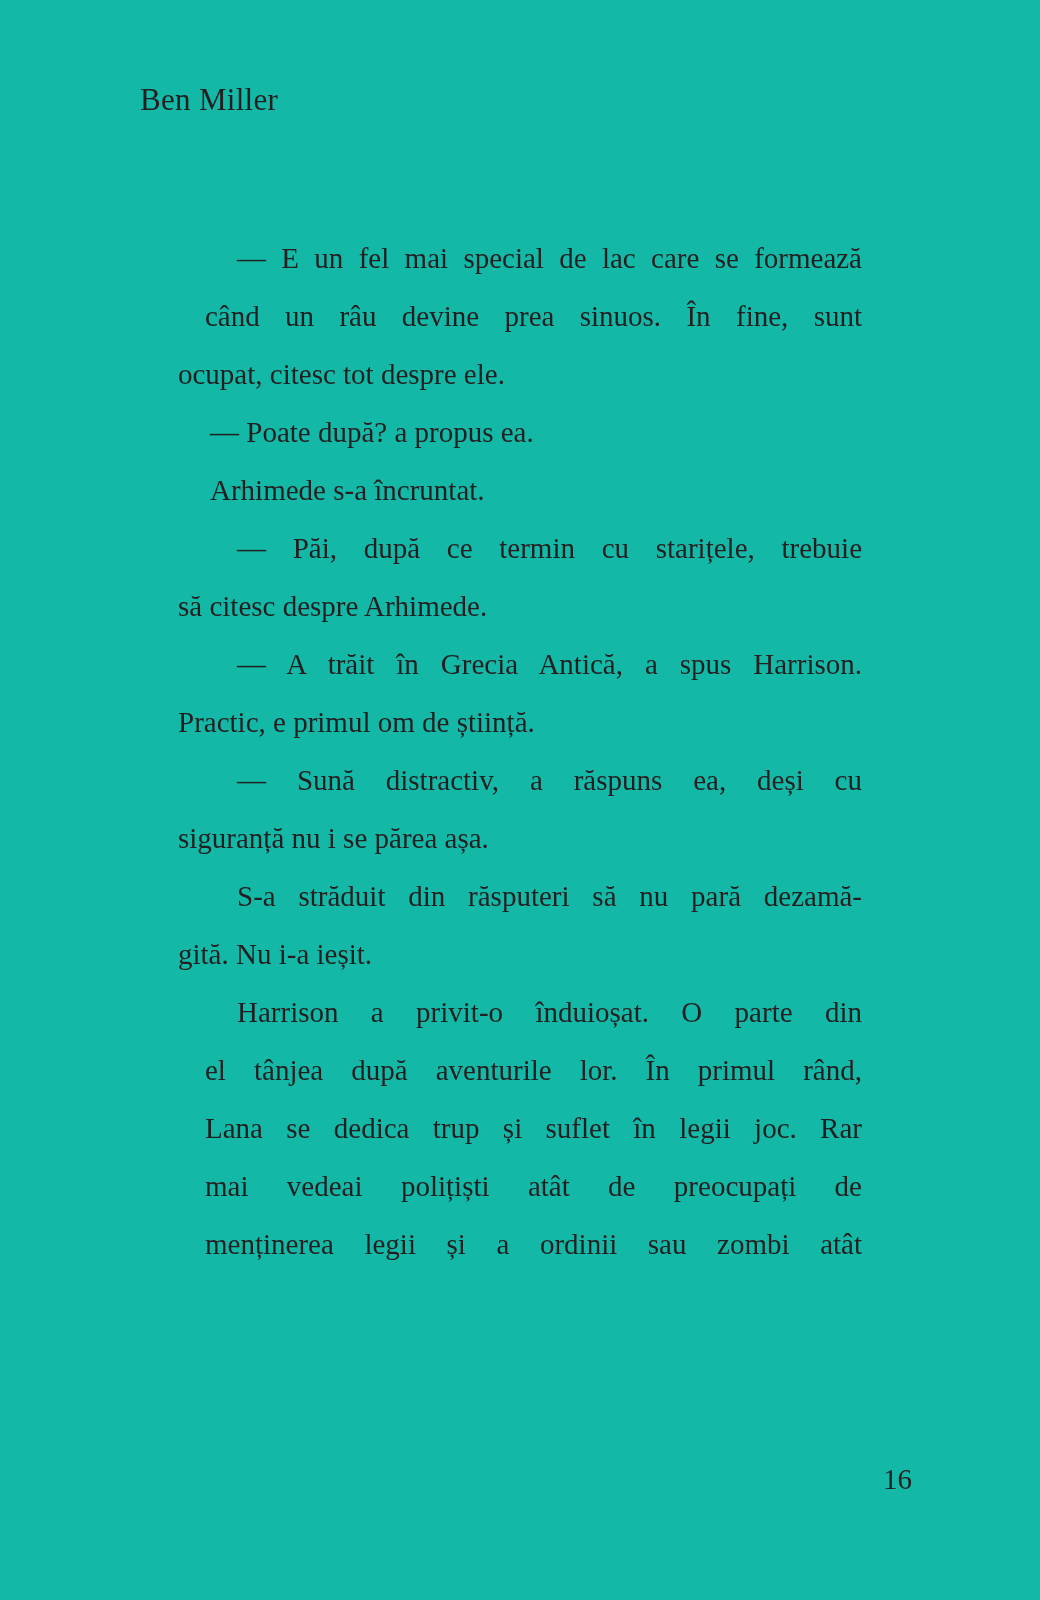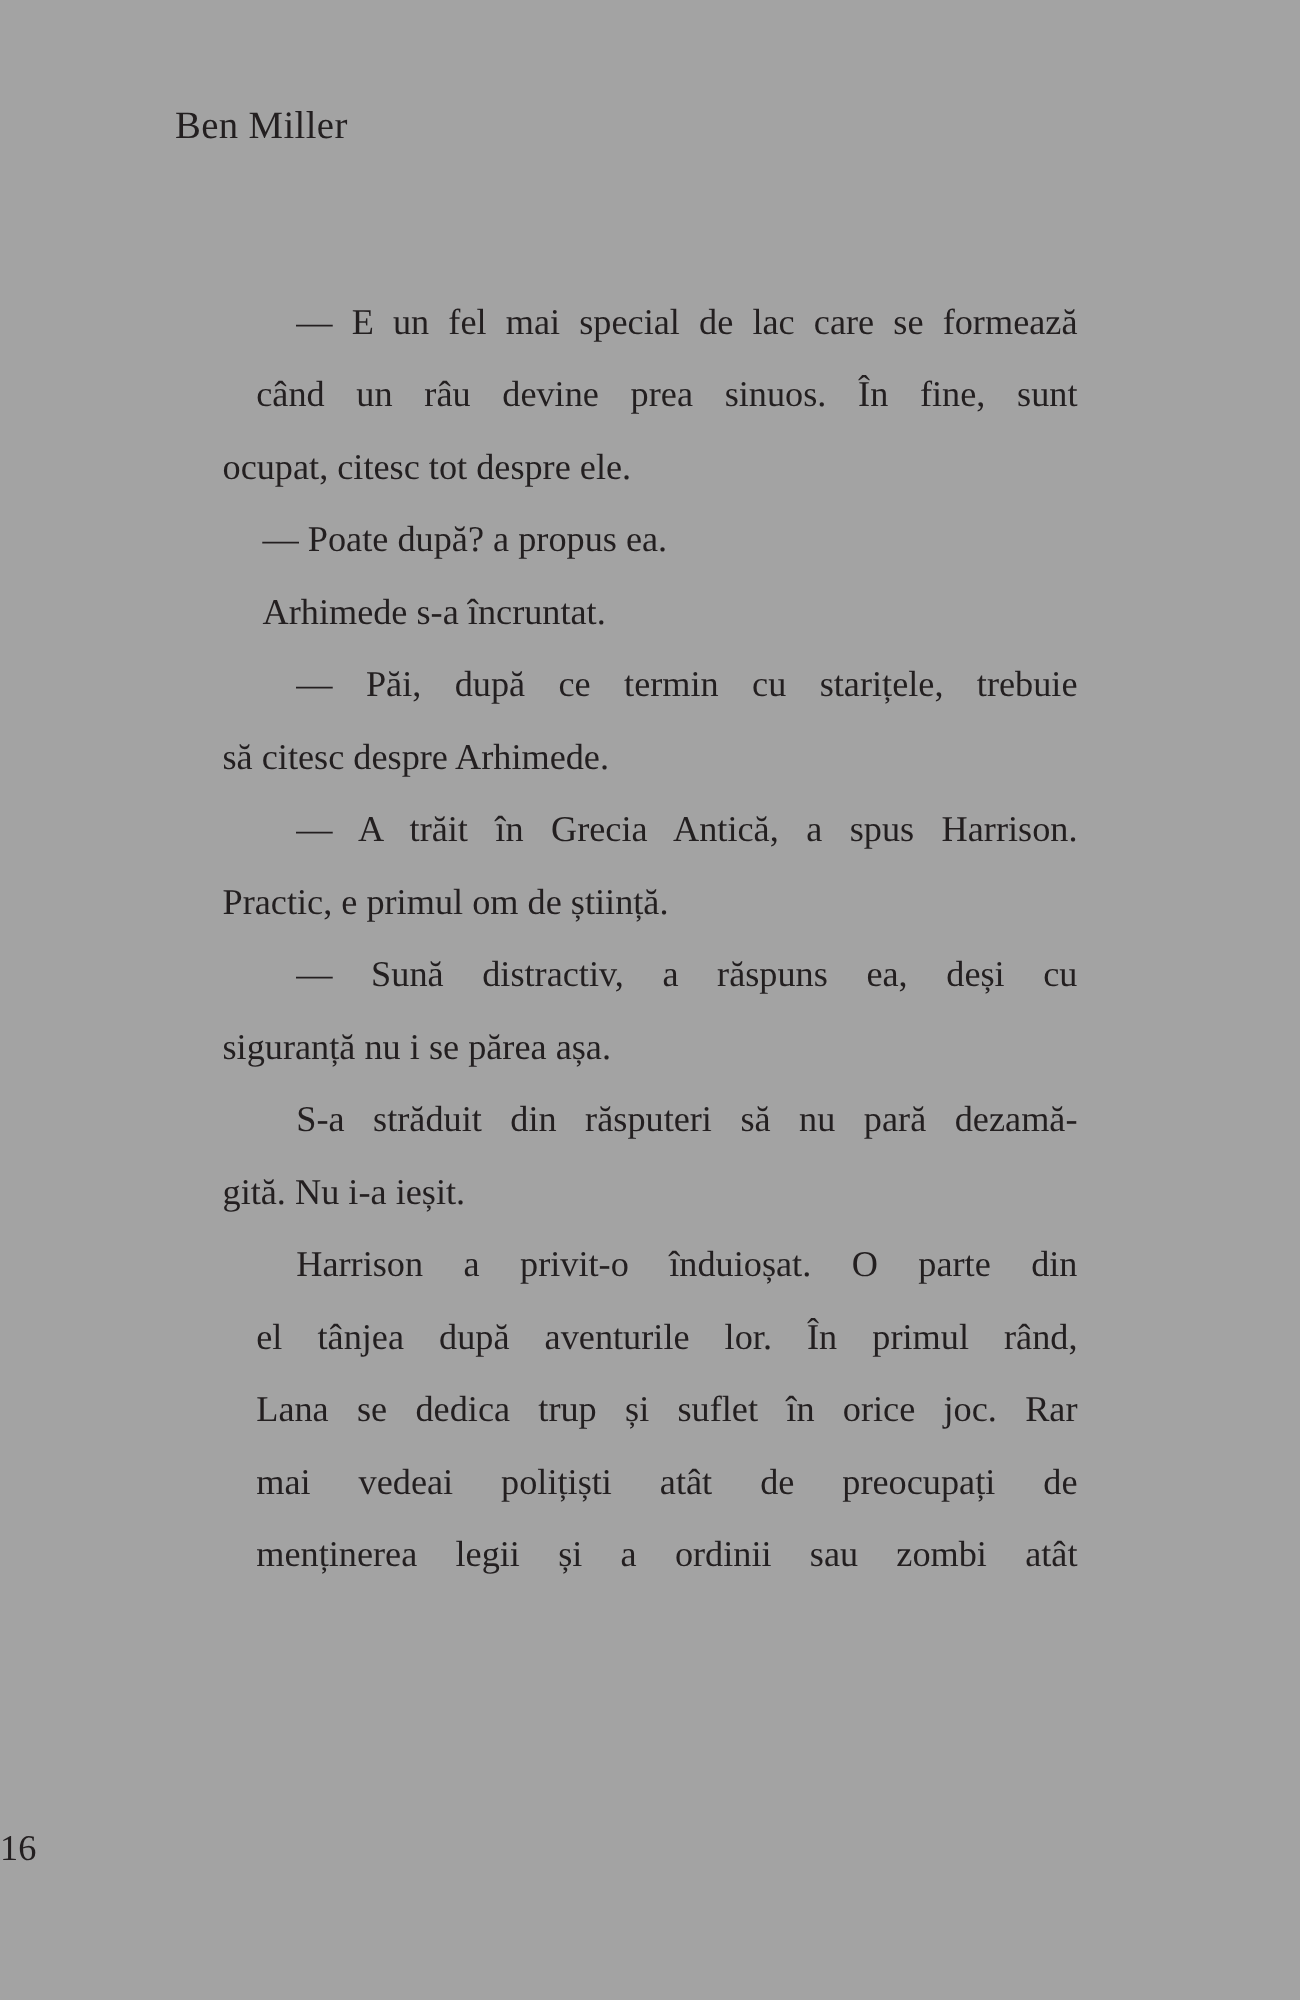--- a/index.html
+++ b/index.html
@@ -11,21 +11,21 @@
     height: 1600px;
     background: #ffffff;
     position: relative;
     font-family: "Liberation Serif", "DejaVu Serif", serif;
     color: #231f20;
     overflow: hidden;
   }
   .book-page {
     position: absolute;
     inset: 0;
-    background: #a3a3a3;
+    background: #14b8a6;
   }
   .running-header {
     position: absolute;
     left: 140px;
     top: 80px;
     font-size: 31px;
     line-height: 40px;
     letter-spacing: 0.3px;
     white-space: nowrap;
   }
@@ -54,21 +54,21 @@
   }
   
   .line.i {
     padding-left: 32px;
   }
   .page-number {
     position: absolute;
     left: 0;
     top: 1450px;
     width: 912px;
-    text-align: left;
+    text-align: right;
     font-size: 29px;
     line-height: 58px;
   }
 </style>
 </head>
 <body>
 
 <div class="book-page">
 
   <div class="running-header">Ben Miller</div>
@@ -82,20 +82,20 @@
     <div class="line j i">— Păi, după ce termin cu starițele, trebuie</div>
     <div class="line l">să citesc despre Arhimede.</div>
     <div class="line j i">— A trăit în Grecia Antică, a spus Harrison.</div>
     <div class="line l">Practic, e primul om de știință.</div>
     <div class="line j i">— Sună distractiv, a răspuns ea, deși cu</div>
     <div class="line l">siguranță nu i se părea așa.</div>
     <div class="line j i">S-a străduit din răsputeri să nu pară dezamă-</div>
     <div class="line l">gită. Nu i-a ieșit.</div>
     <div class="line j i">Harrison a privit-o înduioșat. O parte din</div>
     <div class="line j">el tânjea după aventurile lor. În primul rând,</div>
-    <div class="line j">Lana se dedica trup și suflet în orice joc. Rar</div>
+    <div class="line j">Lana se dedica trup și suflet în legii joc. Rar</div>
     <div class="line j">mai vedeai polițiști atât de preocupați de</div>
     <div class="line j">menținerea legii și a ordinii sau zombi atât</div>
   </div>
 
   <div class="page-number">16</div>
 
 </div>
 
 </body></html>

